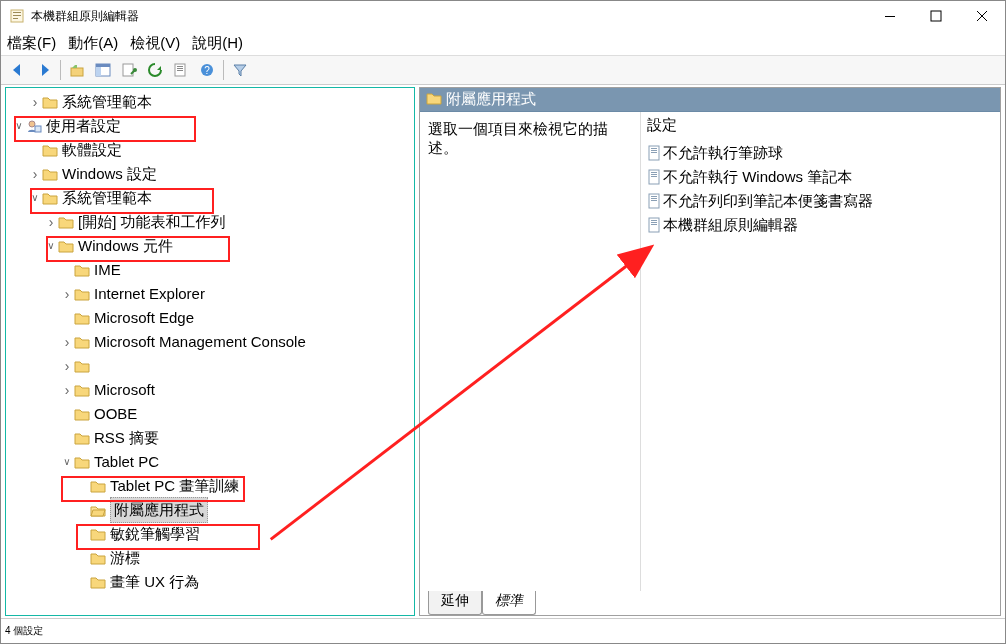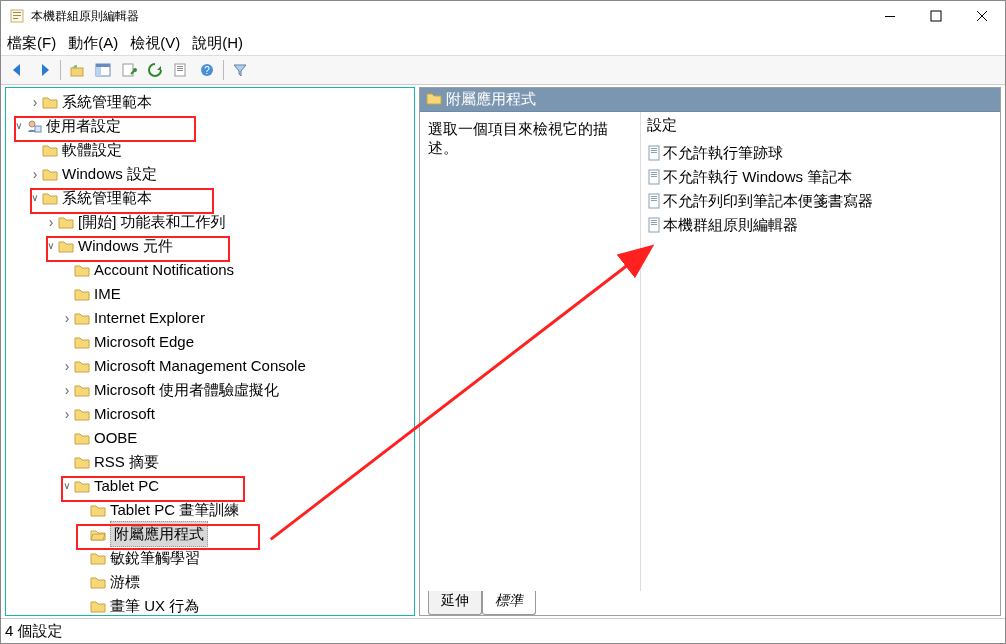--- a/index.html
+++ b/index.html
@@ -113,21 +113,21 @@
     padding:1px 12px;
     margin-right:0px;
     background:#fff;
     border-radius: 0 0 3px 3px;
   }
   .rp-tab.active { position:relative; background:#fff; border-top-color:#fff; z-index:2;font-style:italic;}
   .rp-tab.inactive { background:#f2f2f2; }
   
   .statusbar {
     height: 24px; border-top:1px solid #ccc;
-    font-size:15px; display:flex; align-items:center; padding-left:4px;
+    font-size:10px; display:flex; align-items:center; padding-left:4px;
   }
   
   .svg { width:16px; height:16px; }
   
   .arrow-canvas { position:absolute; left:0; top:0; width:100%; height:100%; pointer-events:none; z-index:50;}
   
   ::-webkit-scrollbar { width:16px; height:16px; }
   ::-webkit-scrollbar-thumb { background:#c2c2c2; border:1px solid #a0a0a0;}
   ::-webkit-scrollbar-track { background:#f0f0f0; }
 </style>
@@ -307,29 +307,20 @@
             <span class="label">Windows 元件</span>
           </div>
 
         <div class="node indent4">
             <span class="caret none"></span>
             <span class="ficon">
               <svg class="svg" viewBox="0 0 16 16">
                 <path d="M1 4h5l2 2h7v8H1z" fill="#f8d77b" stroke="#caa43e"></path>
               </svg>
             </span>
-            <span class="label">Account Notifications</span>
-          </div>
-        <div class="node indent4">
-            <span class="caret none"></span>
-            <span class="ficon">
-              <svg class="svg" viewBox="0 0 16 16">
-                <path d="M1 4h5l2 2h7v8H1z" fill="#f8d77b" stroke="#caa43e"></path>
-              </svg>
-            </span>
             <span class="label">IME</span>
           </div>
         <div class="node indent4">
             <span class="caret col"></span>
             <span class="ficon">
               <svg class="svg" viewBox="0 0 16 16">
                 <path d="M1 4h5l2 2h7v8H1z" fill="#f8d77b" stroke="#caa43e"></path>
               </svg>
             </span>
             <span class="label">Internet Explorer</span>
@@ -352,21 +343,20 @@
             </span>
             <span class="label">Microsoft Management Console</span>
           </div>
         <div class="node indent4">
             <span class="caret col"></span>
             <span class="ficon">
               <svg class="svg" viewBox="0 0 16 16">
                 <path d="M1 4h5l2 2h7v8H1z" fill="#f8d77b" stroke="#caa43e"></path>
               </svg>
             </span>
-            <span class="label">Microsoft 使用者體驗虛擬化</span>
           </div>
         <div class="node indent4">
             <span class="caret col"></span>
             <span class="ficon">
               <svg class="svg" viewBox="0 0 16 16">
                 <path d="M1 4h5l2 2h7v8H1z" fill="#f8d77b" stroke="#caa43e"></path>
               </svg>
             </span>
             <span class="label">Microsoft</span>
           </div>

